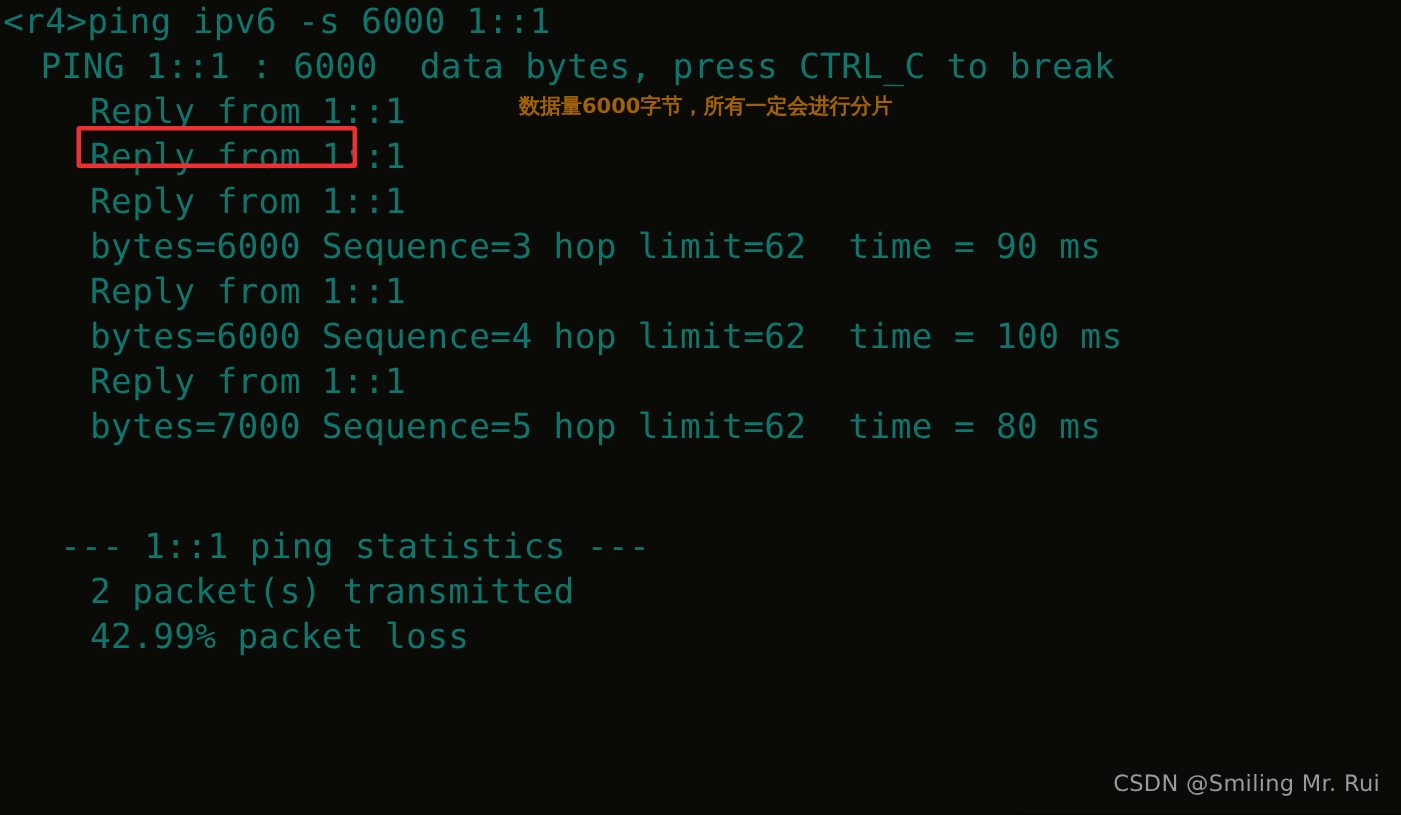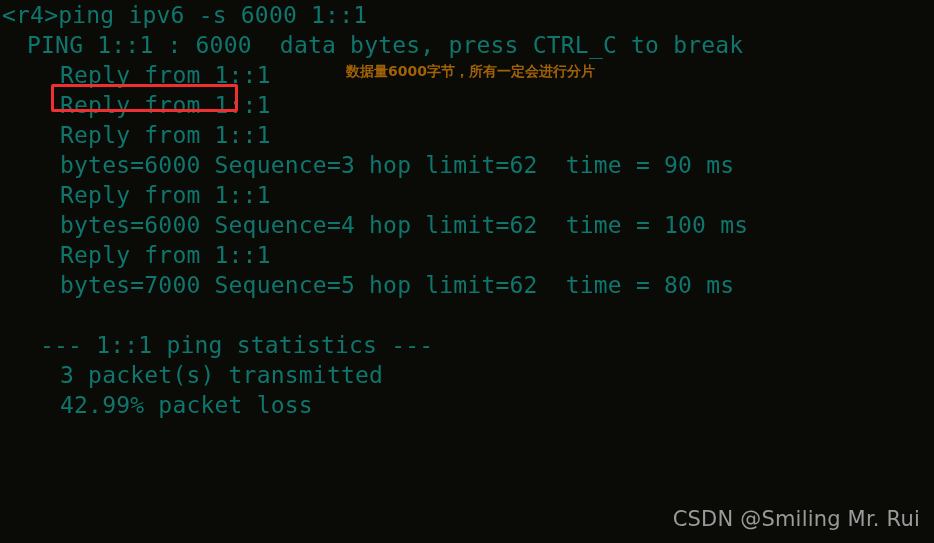--- a/index.html
+++ b/index.html
@@ -34,21 +34,21 @@
     white-space: pre;
     font-family: "DejaVu Sans Mono", "Liberation Mono", monospace;
   }
   .line.blank {
     color: transparent;
   }
   
   .ind0 { padding-left: 2px; }
   .ind1 { padding-left: 27px; }
   .ind2 { padding-left: 60px; }
-  .ind3 { padding-left: 40px; }
+  .ind3 { padding-left: 40px; margin-top: 20px; }
 
   
   #highlight-box {
     position: absolute;
     left: 51px;
     top: 84px;
     width: 187px;
     height: 28px;
     border: 3px solid #f03030;
     border-radius: 2px;
@@ -69,21 +69,21 @@
     line-height: 18px;
     margin-left: 16px;
   }
 
   
   #watermark {
     position: absolute;
     right: 14px;
     bottom: 12px;
     font-family: "DejaVu Sans", "Liberation Sans", sans-serif;
-    font-size: 21px;
+    font-size: 15px;
     color: #9a9a9a;
     white-space: pre;
     letter-spacing: 0.2px;
   }
 </style>
 </head>
 <body>
 
 <div id="screen">
 
@@ -94,21 +94,21 @@
     <div class="line ind2">Reply from 1::1</div>
     <div class="line ind2">Reply from 1::1</div>
     <div class="line ind2">Reply from 1::1</div>
     <div class="line ind2">bytes=6000 Sequence=3 hop limit=62  time = 90 ms</div>
     <div class="line ind2">Reply from 1::1</div>
     <div class="line ind2">bytes=6000 Sequence=4 hop limit=62  time = 100 ms</div>
     <div class="line ind2">Reply from 1::1</div>
     <div class="line ind2">bytes=7000 Sequence=5 hop limit=62  time = 80 ms</div>
     <div class="line blank ind0"></div>
     <div class="line ind3">--- 1::1 ping statistics ---</div>
-    <div class="line ind2">3 packet(s) transmitted</div>
+    <div class="line ind2">2 packet(s) transmitted</div>
     <div class="line ind2">42.99% packet loss</div>
 
   </div>
 
   <div id="highlight-box"></div>
 
   <div id="annotation">数据量6000字节，所有一定会进行分片</div>
 
   <div id="watermark">CSDN @Smiling Mr. Rui</div>
 

